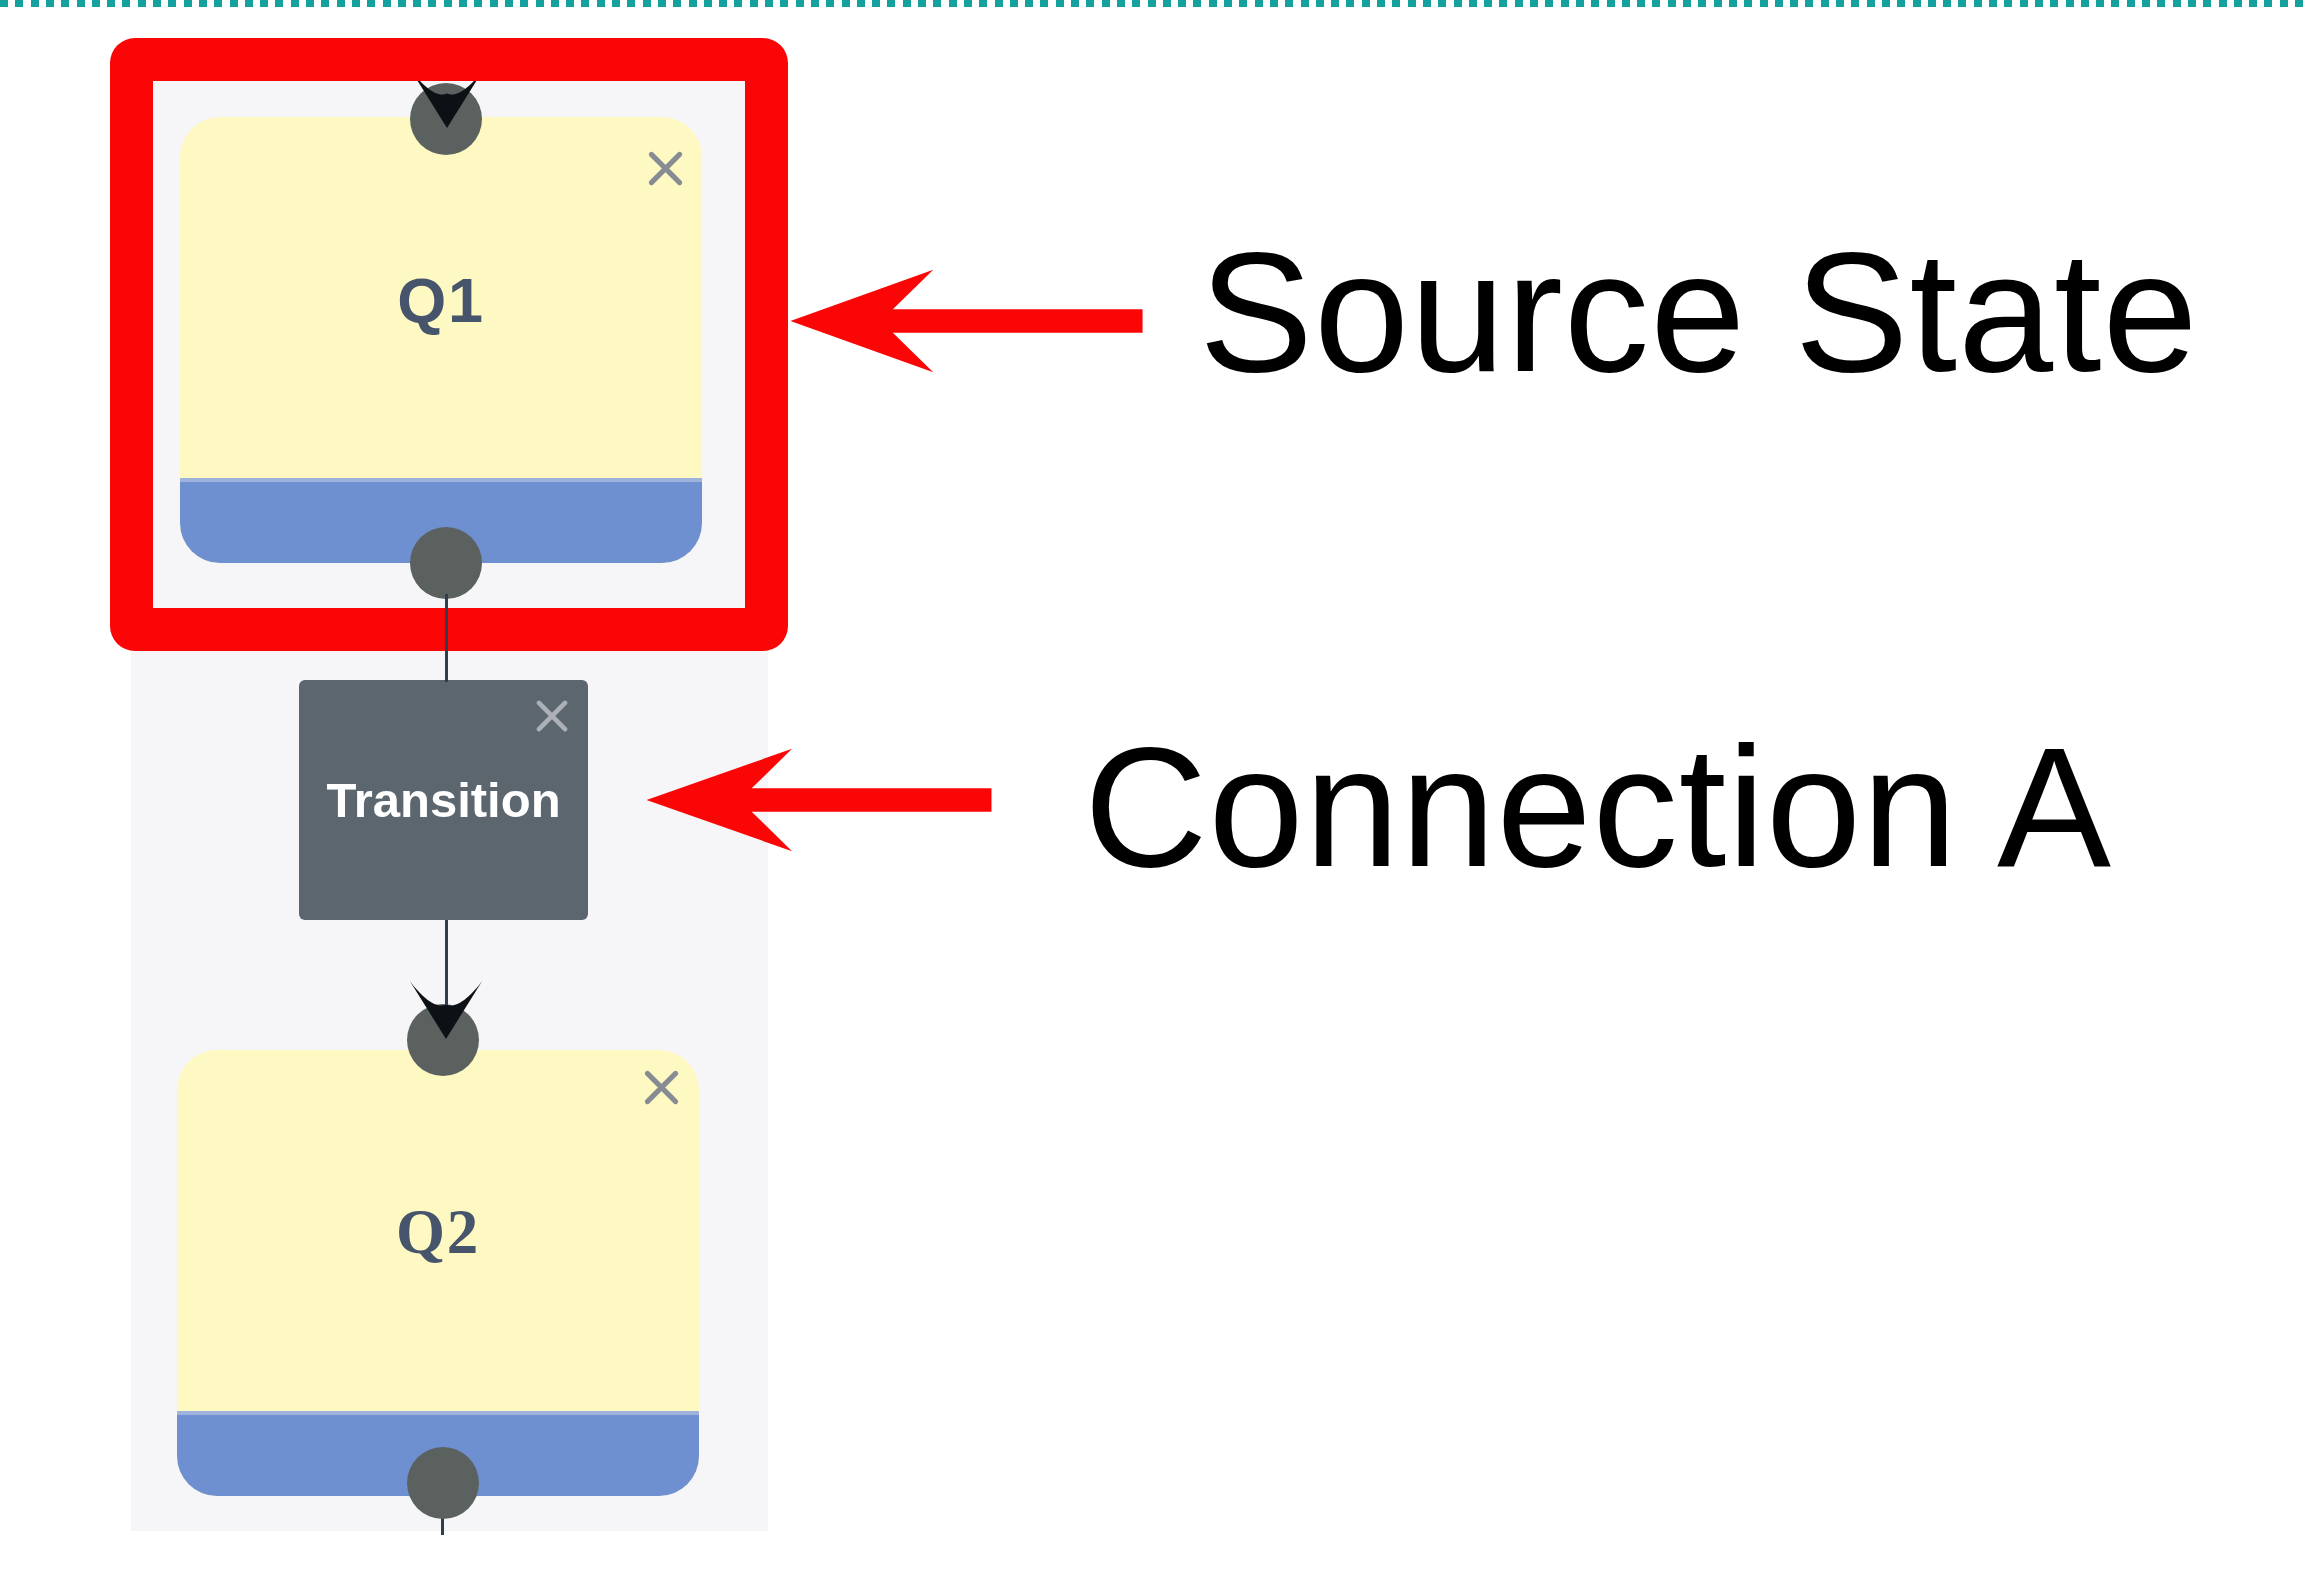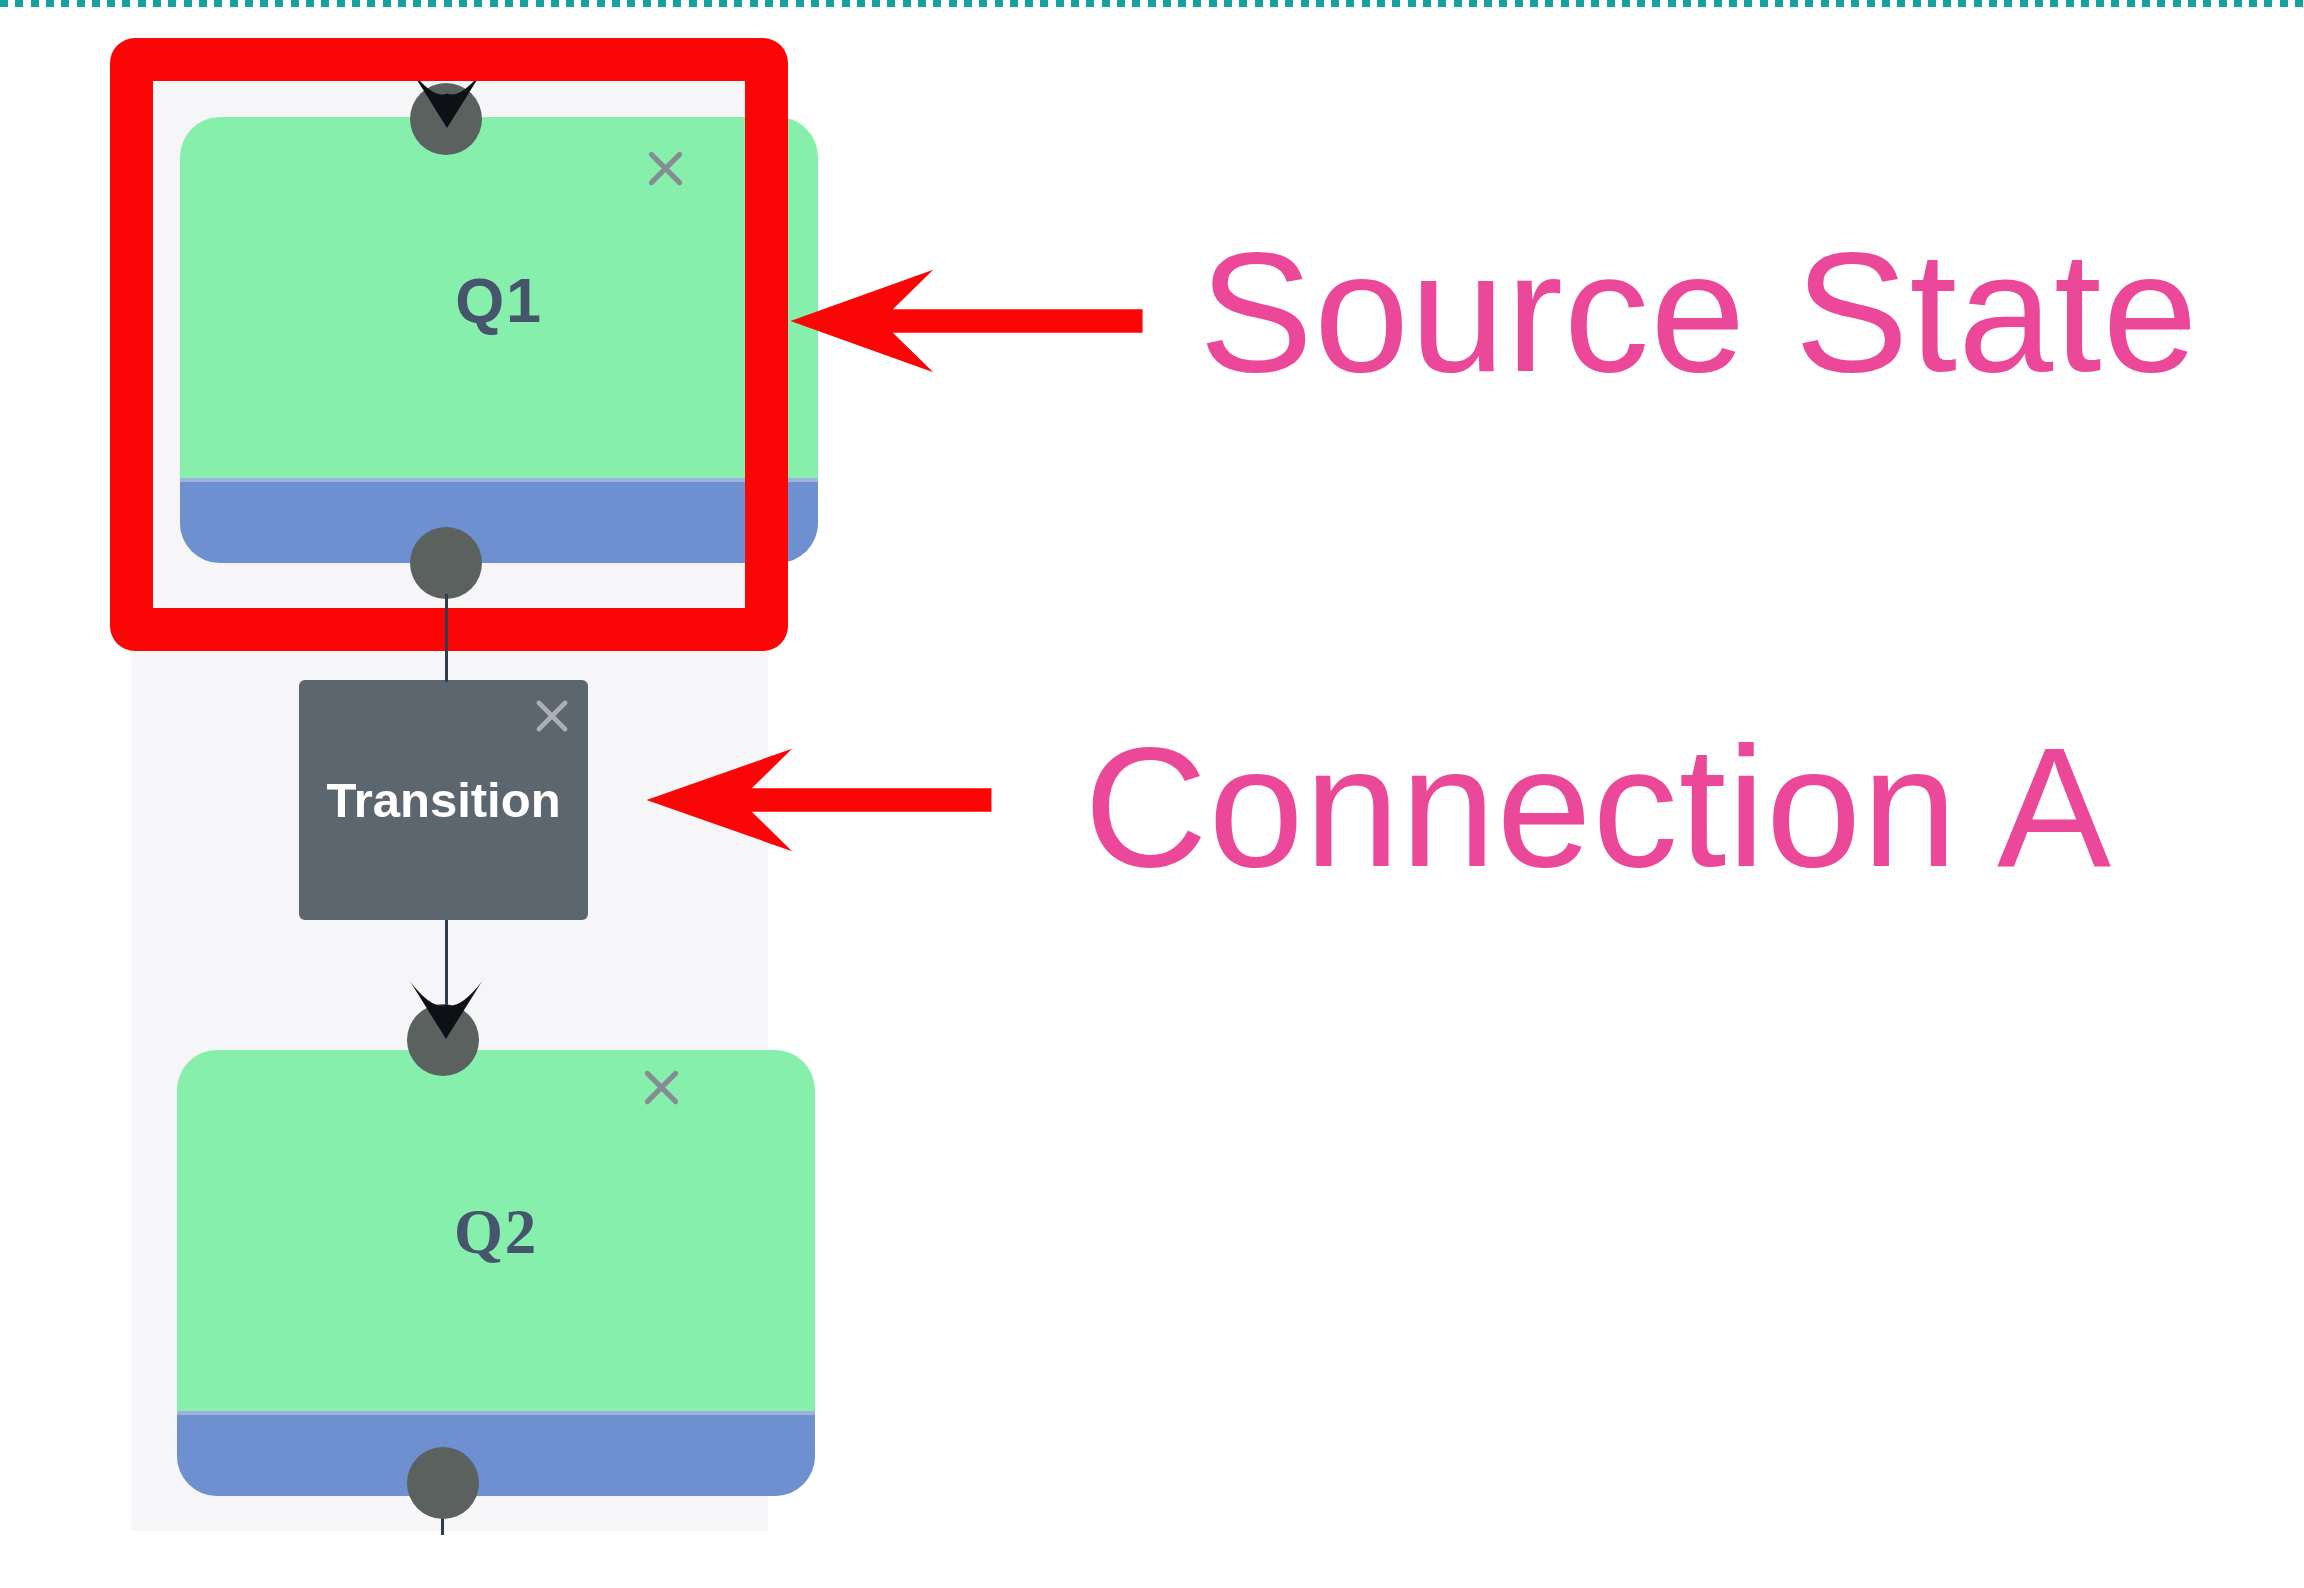--- a/index.html
+++ b/index.html
@@ -8,21 +8,21 @@
 
   
   .top-dotted{position:absolute;left:0;top:0;width:2304px;height:7.2px;z-index:9;
     background:repeating-linear-gradient(90deg,#15a29f 0 8px,transparent 8px 15.3px);}
 
   
   .canvas-col{position:absolute;left:131px;top:50px;width:637px;height:1481px;
     background:#f6f6f8;z-index:1;}
 
   
-  .state-node{position:absolute;width:638px;height:446px;background:#86efac;
+  .state-node{position:absolute;width:522px;height:446px;background:#fef9c3;
     border-radius:40px;z-index:2;overflow:hidden;}
   .state-node .node-label{position:absolute;left:0;top:0;width:100%;height:365px;
     display:flex;align-items:center;justify-content:center;
     font-size:63px;font-weight:bold;color:#46546c;letter-spacing:1.8px;}
   .node-footer{position:absolute;left:0;bottom:0;width:100%;height:81px;
     background:#6e90d1;border-top:4.5px solid #9fb2dd;}
   #q1-node{left:180px;top:117px;}
   #q2-node{left:177px;top:1050px;font-family:Liberation Serif, serif;}
 
   
@@ -59,21 +59,21 @@
 
   
   .highlight-rect{position:absolute;left:110px;top:38px;width:678px;height:613px;
     border:43px solid #fb0606;border-radius:25px;box-sizing:border-box;z-index:6;}
 
   
   .ann-arrow{position:absolute;z-index:8;}
   #arrow-source{left:790px;top:268px;}
   #arrow-connection{left:646px;top:747px;}
   .ann-text{position:absolute;z-index:8;font-size:171px;line-height:171px;
-    color:#ec4899;white-space:nowrap;letter-spacing:0.9px;}
+    color:#000000;white-space:nowrap;letter-spacing:0.9px;}
   #label-source{left:1199px;top:226px;}
   #label-connection{left:1084px;top:721px;}
 </style>
 </head>
 <body>
 
 <div class="screen">
 
   <div class="top-dotted"></div>
 

